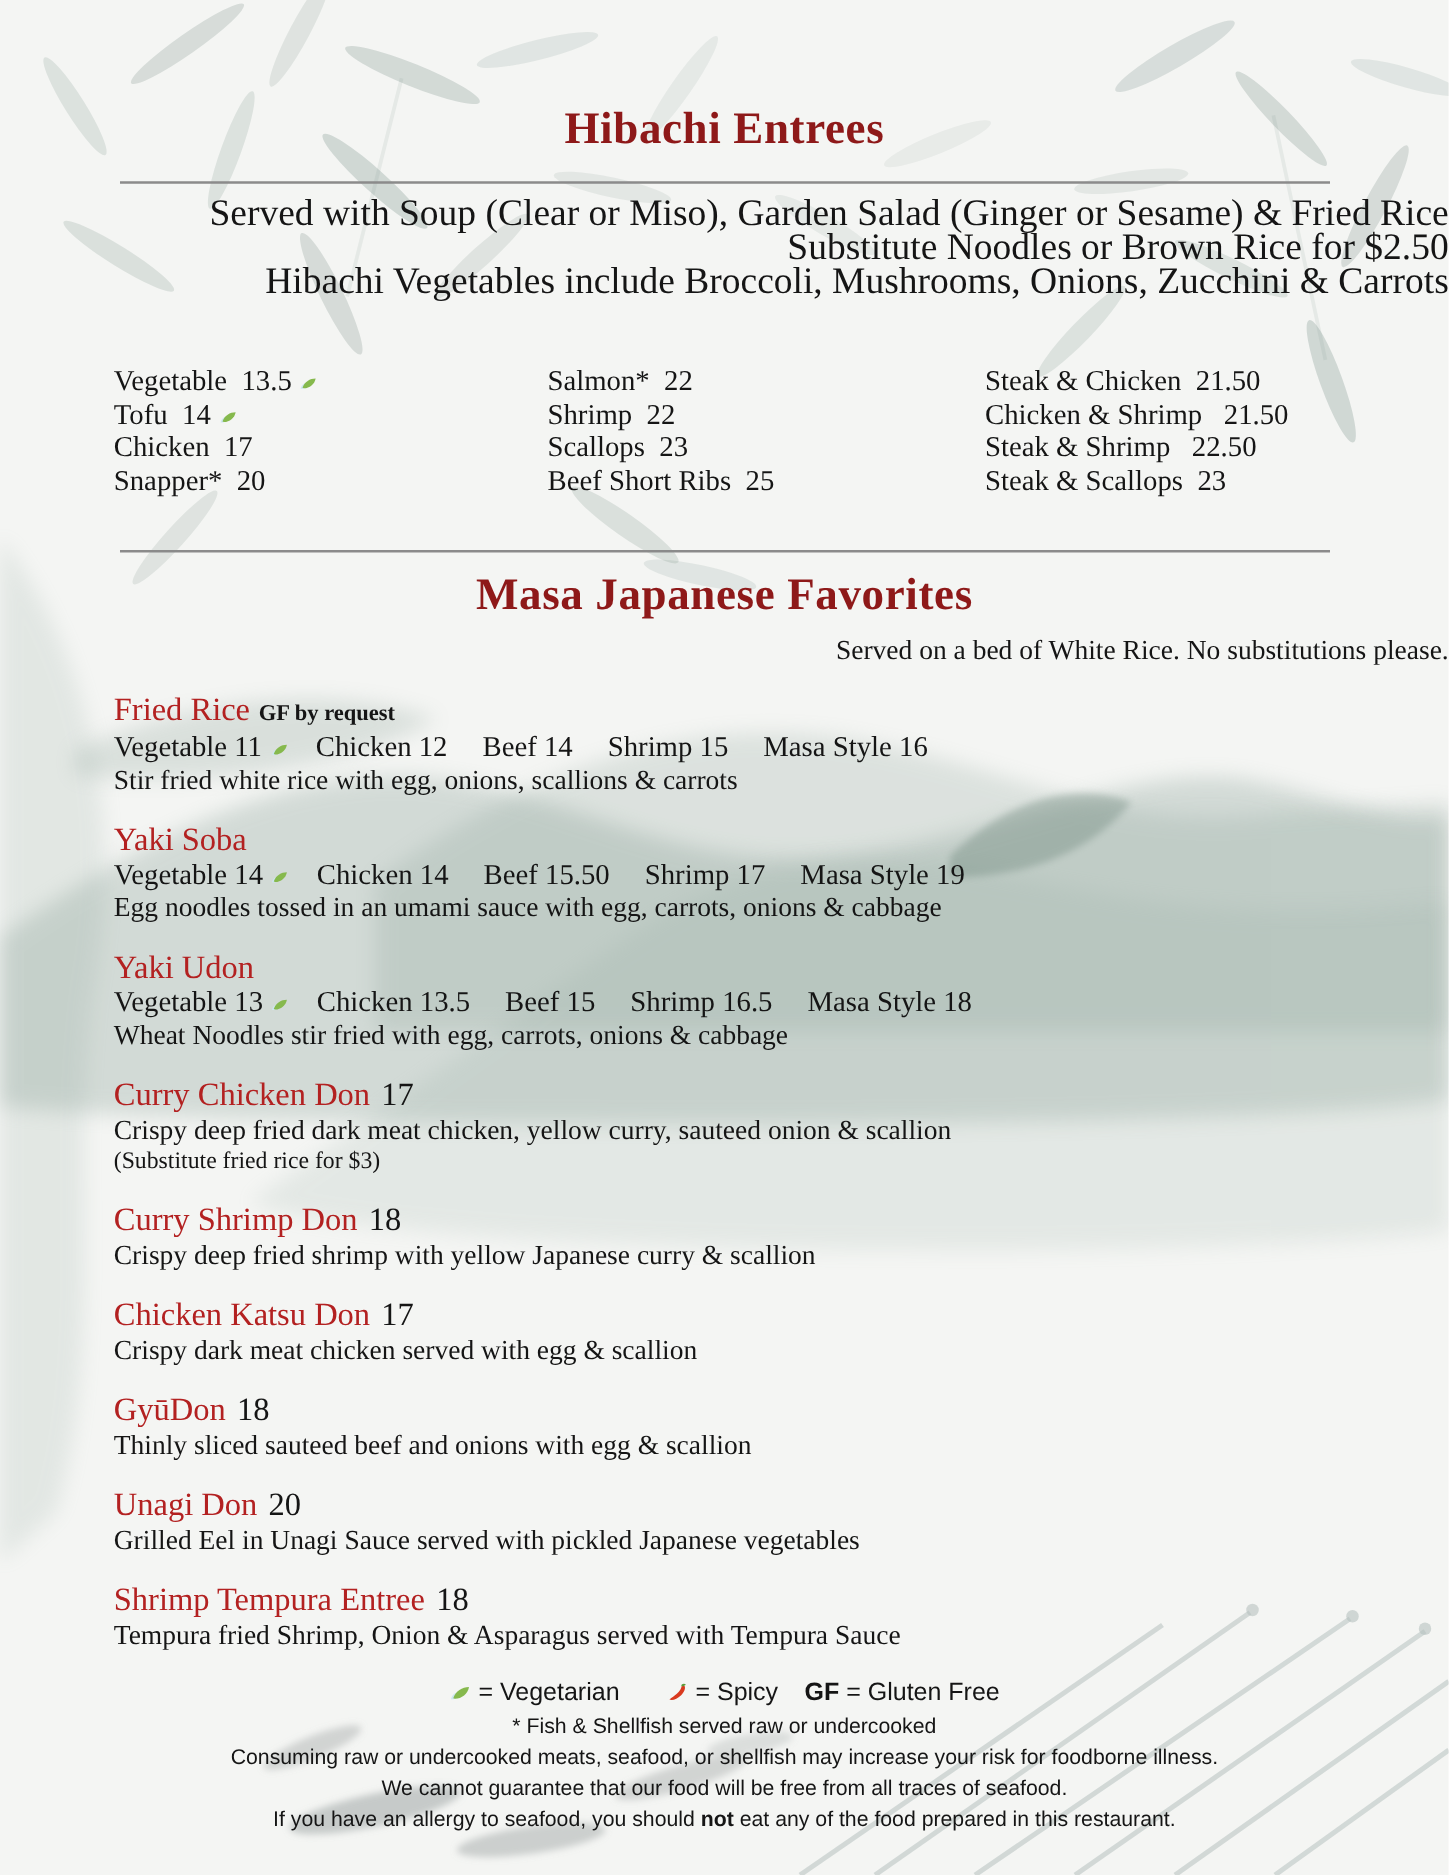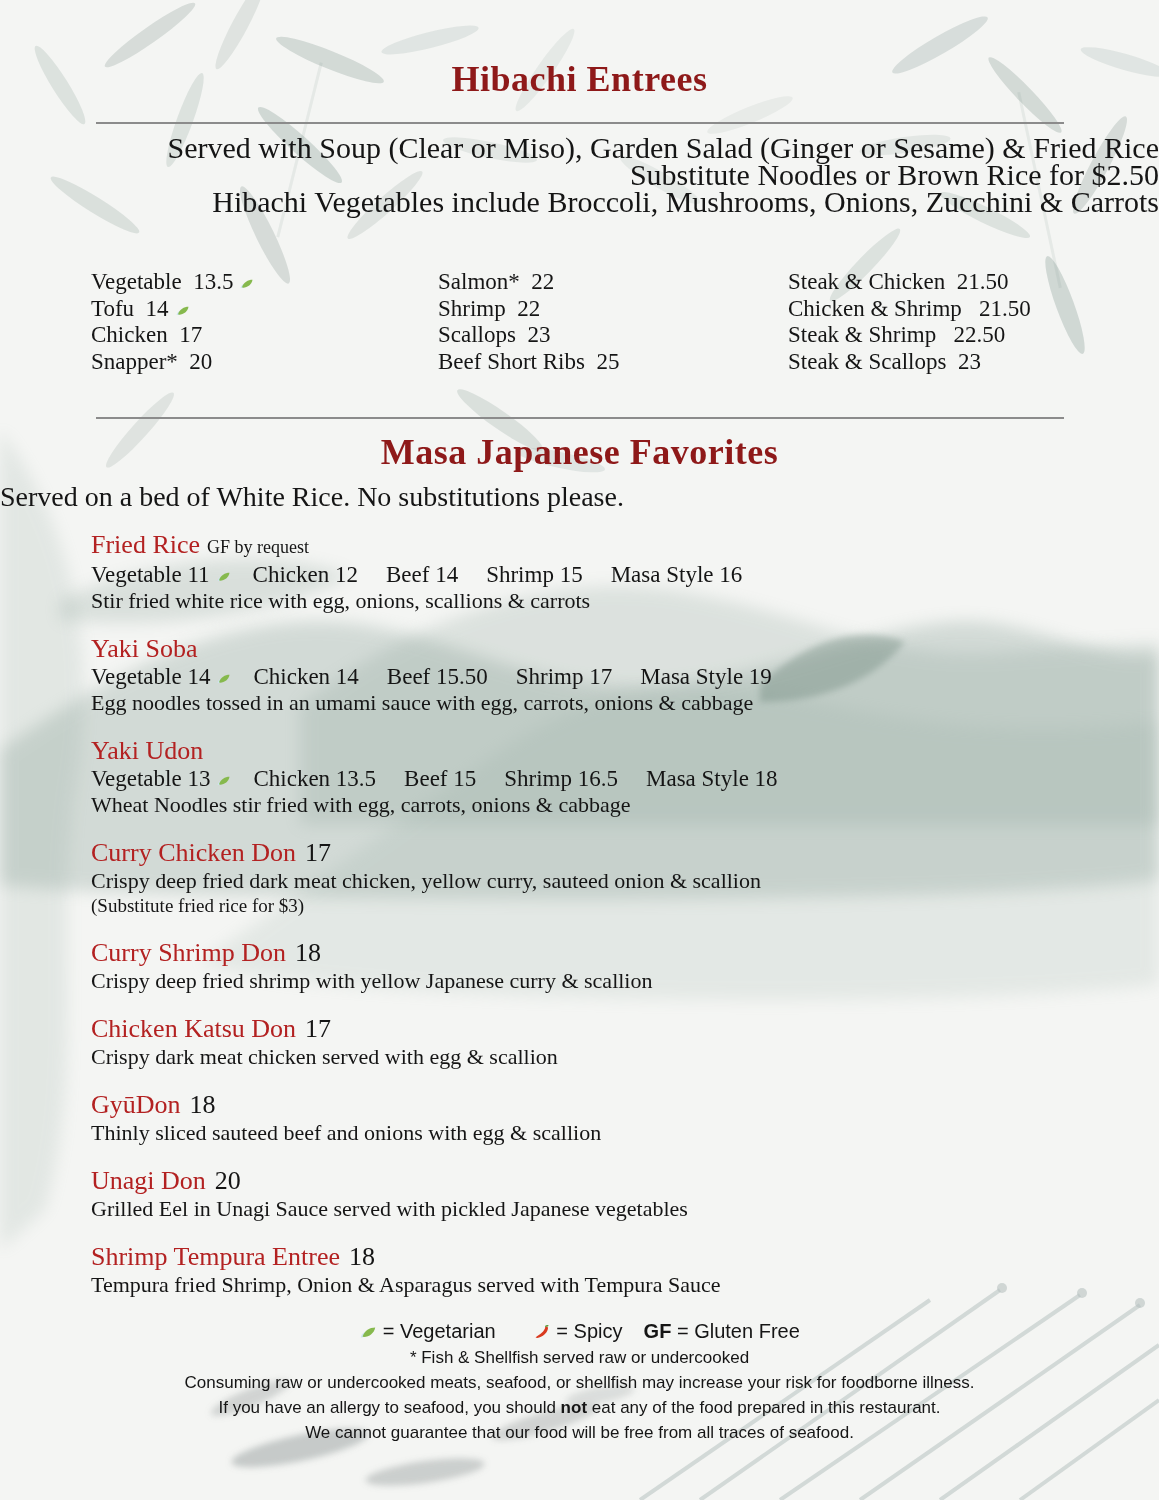--- a/index.html
+++ b/index.html
@@ -6,49 +6,49 @@
   .page {
     position:relative;
     width:1159px; height:1500px;
     margin:0 auto;
     background:#f4f5f3;
     overflow:hidden;
     font-family:"Liberation Serif", serif;
     color:#151515;
   }
   .art { position:absolute; left:0; top:0; width:1159px; height:1500px; z-index:0; pointer-events:none; }
-  .content { position:relative; z-index:1; padding-top:58px; }
+  .content { position:relative; z-index:1; padding-top:81px; }
 
   .section-title {
     margin:0; text-align:center;
     font-size:36px; font-weight:bold; letter-spacing:0.5px;
     color:#8e1919;
   }
   .rule {
     border:none; border-top:2px solid #8b8b8b;
     width:968px; margin:22px auto 10px auto; height:0;
   }
   .rule2 { border:none; border-top:2px solid #8b8b8b; width:968px; margin:42px auto 12px auto; height:0; }
 
   .hdr-desc { text-align:right; font-size:30px; line-height:27px; }
 
   .hibachi-grid { display:flex; padding-left:91px; margin-top:54px; }
   .hb-col1 { width:347px; }
   .hb-col2 { width:350px; }
   .hb-col3 { flex:1; }
   .hb-row { font-size:23px; line-height:26.5px; white-space:pre-wrap; }
 
-  .fav-sub { text-align:left; font-size:28px; line-height:27px; margin-top:10px; }
+  .fav-sub { text-align:right; font-size:22px; line-height:27px; margin-top:10px; }
 
   .menu-items { padding-left:91px; margin-top:20px; }
   .menu-item { margin-bottom:20px; }
   .item-head { font-size:26px; line-height:30px; }
   .item-name { color:#b32121; }
   .item-price { color:#151515; margin-left:9px; }
-  .item-note { color:#151515; font-weight:normal; font-size:18px; margin-left:7px; }
+  .item-note { color:#151515; font-weight:bold; font-size:18px; margin-left:7px; }
   .item-variants { font-size:23px; line-height:26px; white-space:pre-wrap; }
   .item-variants .variant { margin-right:28px; }
   .item-variants .variant-first { margin-right:0; }
   .item-desc { font-size:22px; line-height:26px; white-space:pre-wrap; }
   .item-desc-small { font-size:19px; line-height:24px; }
 
   .leaf-icon { display:inline-block; margin-left:6px; margin-right:22px; }
   .leaf-icon svg { width:15px; height:15px; vertical-align:-2px; }
   .hb-leaf { margin-right:0; }
   .legend-icon svg { width:18px; height:18px; vertical-align:-3px; }
@@ -257,18 +257,18 @@
               <path d="M16.2 4 C17.4 6.2 16.2 9.6 13 12.6 C9.8 15.6 5.6 17.4 2.8 16.2 C5 14.4 7.2 13.2 9.4 11.2 C12.2 8.6 13.4 6.4 13.6 4.4 Z" fill="#d93a1f"></path>
               <path d="M13.4 3.4 C14.4 2.2 16.2 2 17.4 2.8 C16.6 4 15 4.6 13.6 4.4 Z" fill="#5d9b3a"></path>
             </svg></span>
         <span>= Spicy</span>
         <span class="legend-gap-sm"></span>
         <span class="gf-abbr">GF</span>
         <span>= Gluten Free</span>
       </div>
       <div class="foot-note">* Fish &amp; Shellfish served raw or undercooked</div>
       <div class="foot-line">Consuming raw or undercooked meats, seafood, or shellfish may increase your risk for foodborne illness.</div>
+      <div class="foot-line">We cannot guarantee that our food will be free from all traces of seafood.</div>
       <div class="foot-line"><span>If you have an allergy to seafood, you should </span><span class="bold">not</span><span> eat any of the food prepared in this restaurant.</span></div>
-      <div class="foot-line">We cannot guarantee that our food will be free from all traces of seafood.</div>
     </div>
 
   </div>
 </div>
 
 </body></html>

